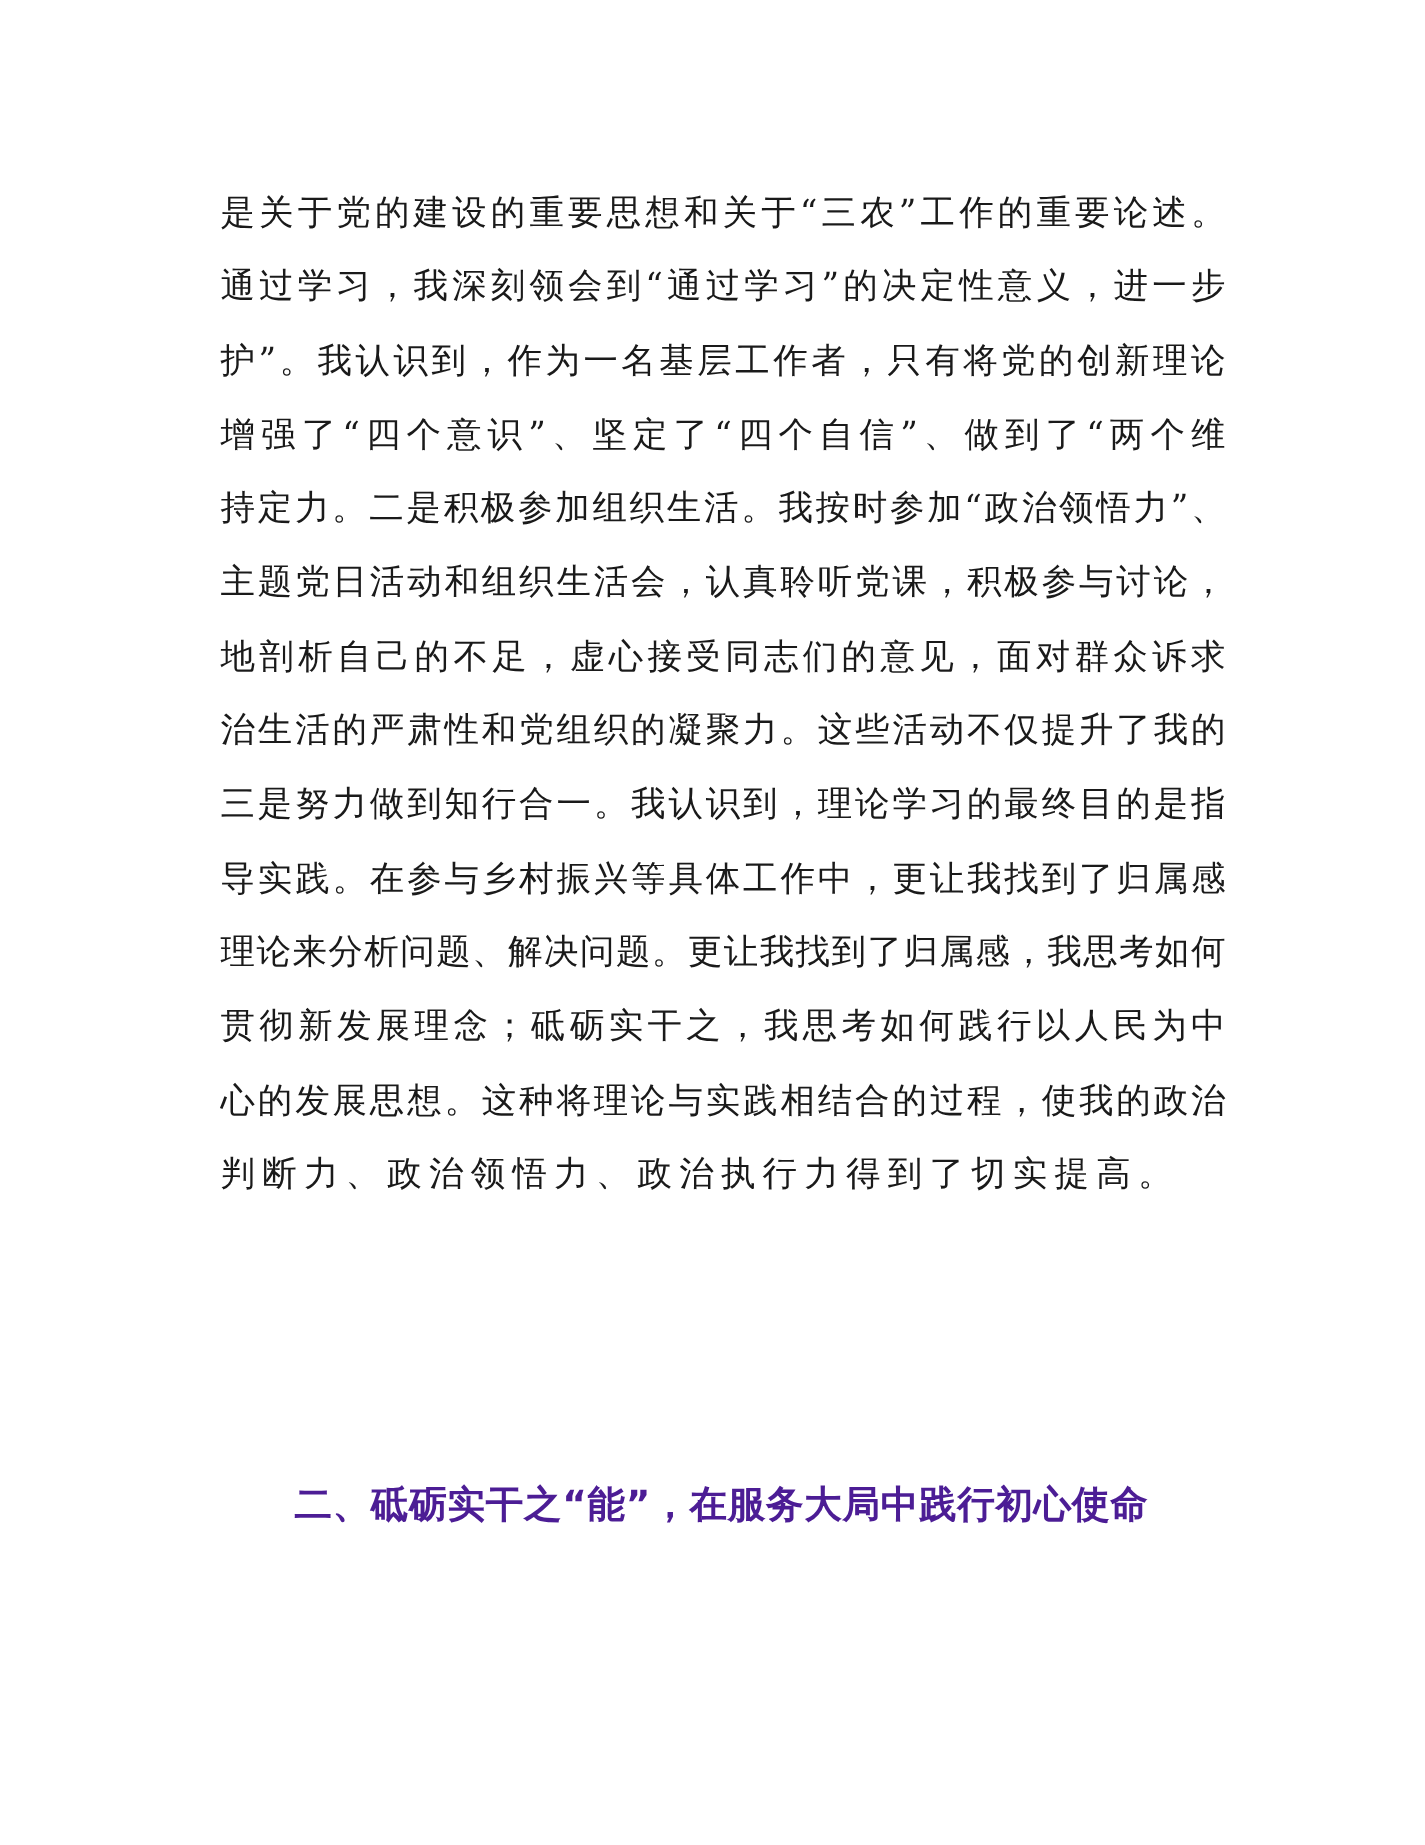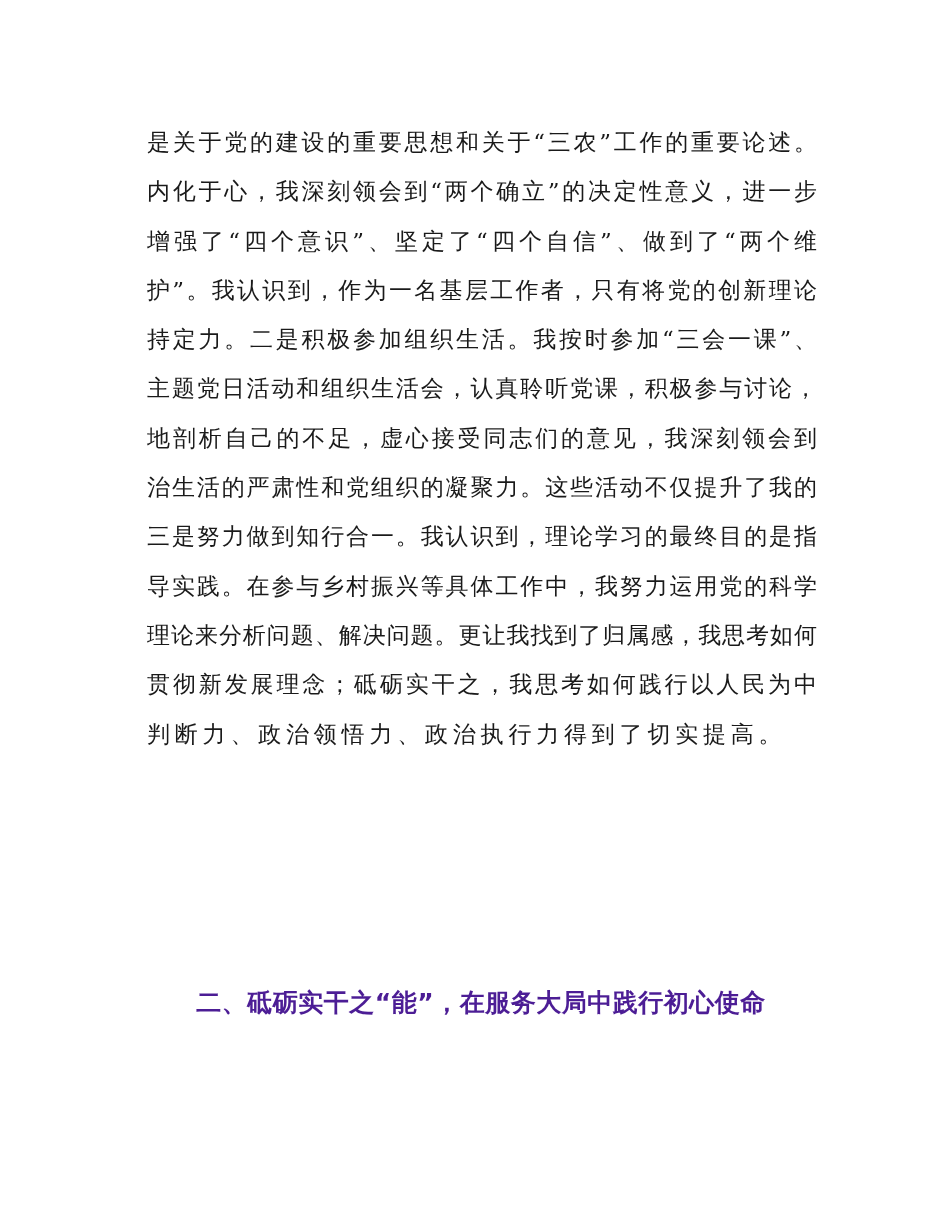--- a/index.html
+++ b/index.html
@@ -59,28 +59,29 @@
       padding-left: 0;
       letter-spacing: 0.5px;
     }
   </style>
 </head>
 <body>
 
 <div class="page">
   <div class="body-text">
     <span class="line">是关于党的建设的重要思想和关于“三农”工作的重要论述。</span>
-    <span class="line">内化于心，我深刻领会到“两个确立”的决定性意义，进一步</span>
+    <span class="line">通过学习，我深刻领会到“通过学习”的决定性意义，进一步</span>
+    <span class="line">护”。我认识到，作为一名基层工作者，只有将党的创新理论</span>
     <span class="line">增强了“四个意识”、坚定了“四个自信”、做到了“两个维</span>
-    <span class="line">护”。我认识到，作为一名基层工作者，只有将党的创新理论</span>
-    <span class="line">持定力。二是积极参加组织生活。我按时参加“三会一课”、</span>
+    <span class="line">持定力。二是积极参加组织生活。我按时参加“政治领悟力”、</span>
     <span class="line">主题党日活动和组织生活会，认真聆听党课，积极参与讨论，</span>
-    <span class="line">地剖析自己的不足，虚心接受同志们的意见，我深刻领会到</span>
+    <span class="line">地剖析自己的不足，虚心接受同志们的意见，面对群众诉求</span>
     <span class="line">治生活的严肃性和党组织的凝聚力。这些活动不仅提升了我的</span>
     <span class="line">三是努力做到知行合一。我认识到，理论学习的最终目的是指</span>
-    <span class="line">导实践。在参与乡村振兴等具体工作中，我努力运用党的科学</span>
+    <span class="line">导实践。在参与乡村振兴等具体工作中，更让我找到了归属感</span>
     <span class="line">理论来分析问题、解决问题。更让我找到了归属感，我思考如何</span>
     <span class="line">贯彻新发展理念；砥砺实干之，我思考如何践行以人民为中</span>
+    <span class="line">心的发展思想。这种将理论与实践相结合的过程，使我的政治</span>
     <span class="line last">判断力、政治领悟力、政治执行力得到了切实提高。</span>
   </div>
 
   <h2 class="heading">二、砥砺实干之“能”，在服务大局中践行初心使命</h2>
 </div>
 
 </body></html>

